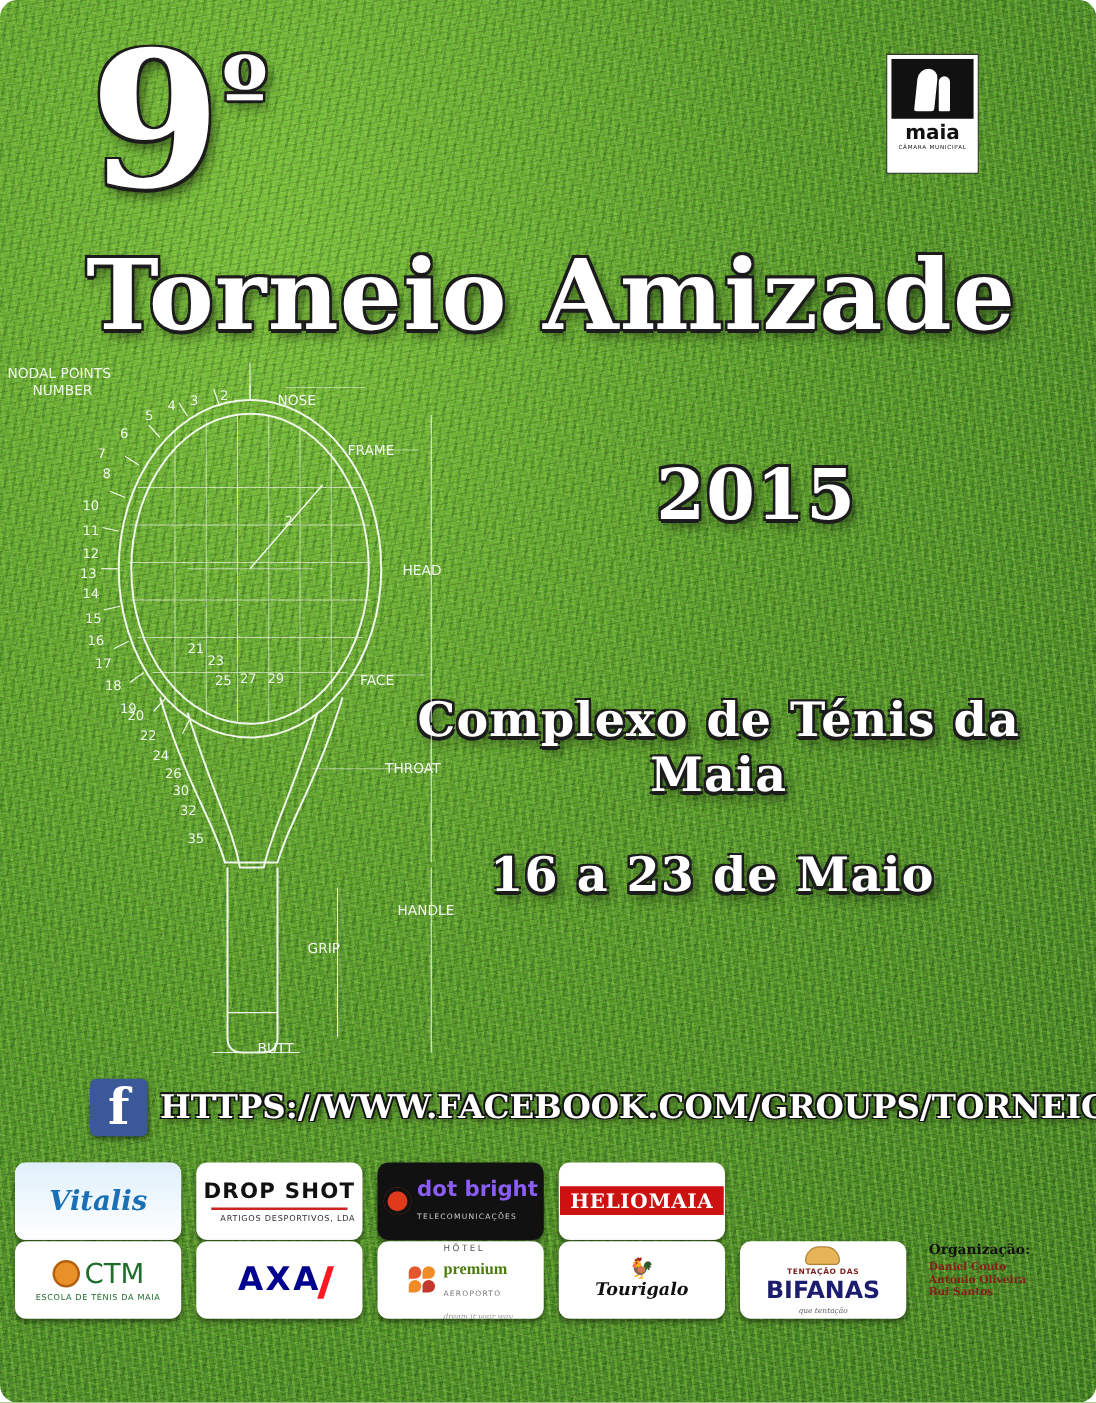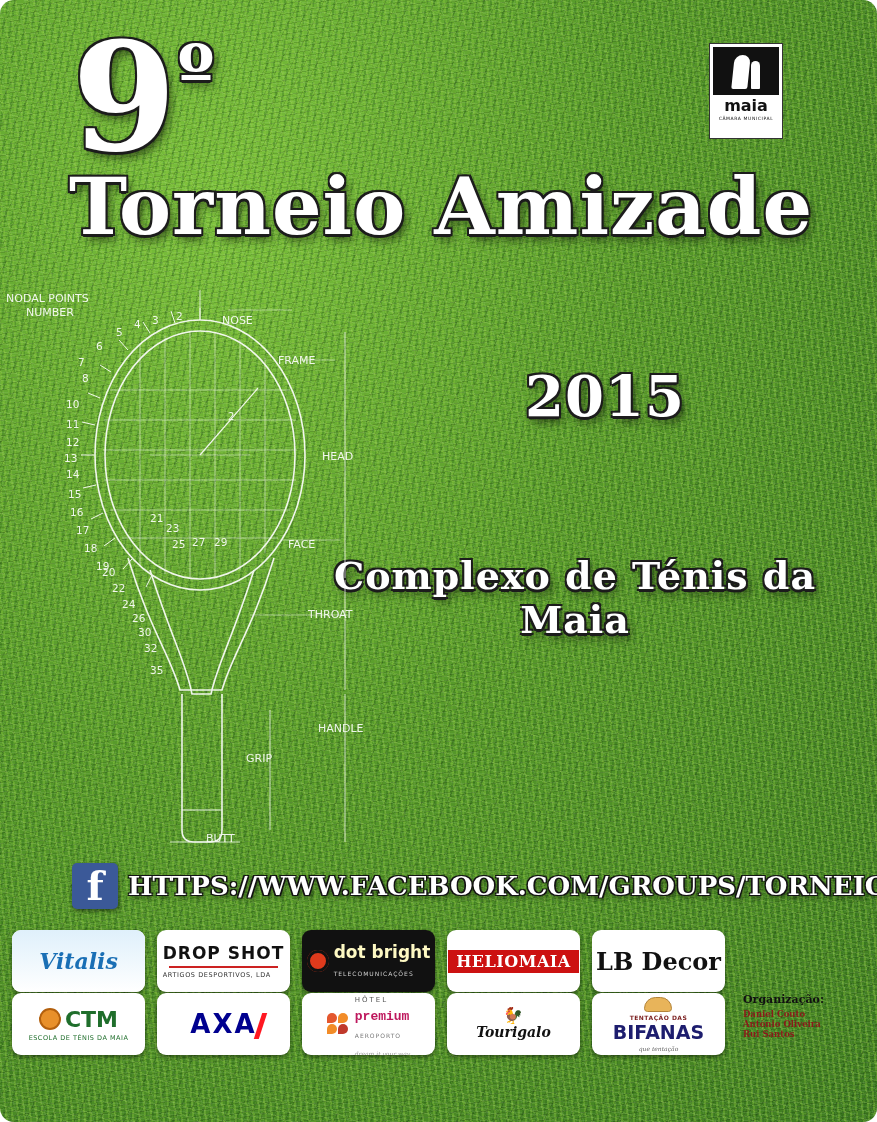--- a/index.html
+++ b/index.html
@@ -60,21 +60,21 @@
     font-size: 150px;
     line-height: 150px;
   }
   #num9 .deg {
     font-size: 74px;
     vertical-align: super;
     line-height: 74px;
   }
   #main-title {
     left: 16px;
-    top: 164px;
+    top: 194px;
     font-size: 78px;
     line-height: 86px;
     width: 850px;
     text-align: center;
   }
   #year {
     left: 440px;
     top: 366px;
     width: 330px;
     text-align: center;
@@ -230,54 +230,54 @@
     justify-content: center;
     overflow: hidden;
     position: relative;
   }
   .sponsor-card.dark { background: #111111; }
 
   
   .vitalis-box { width:100%; height:100%; background:linear-gradient(180deg,#dff0fb,#ffffff); display:flex;align-items:center;justify-content:center;}
   .vitalis-text { font-family:"DejaVu Serif",serif; font-style:italic; font-weight:bold; font-size:22px; color:#1a6fb5;}
 
-  .dropshot-wrap { text-align:left; }
+  .dropshot-wrap { text-align:right; }
   .dropshot-main { font-family:"DejaVu Sans",sans-serif; font-weight:bold; font-size:17px; color:#111; letter-spacing:1px;}
   .dropshot-sub { font-family:"DejaVu Sans",sans-serif; font-size:6.5px; color:#333; letter-spacing:0.6px; margin-top:3px;}
   .dropshot-line { height:2px; background:#cc2222; margin:3px 6px 0 6px;}
 
   .dotbright-wrap { display:flex; align-items:center; gap:5px; }
   .dot-circle { width:22px;height:22px;border-radius:50%;background:#e03a1c; box-shadow:0 0 0 3px #111 inset;}
-  .dotbright-text { font-family:"DejaVu Sans",sans-serif; font-weight:bold; font-size:17px; color:#fef9c3;}
+  .dotbright-text { font-family:"DejaVu Sans",sans-serif; font-weight:bold; font-size:17px; color:#8b5cf6;}
   .dotbright-sub { font-family:"DejaVu Sans",sans-serif; font-size:6px; color:#cfcfcf; letter-spacing:1px;}
 
   .helio-wrap { text-align:center; }
   .helio-text { font-family:"DejaVu Serif",serif; font-weight:bold; font-size:16px; color:#ffffff; background:#cc1111; padding:2px 8px; transform:skewX(-8deg); letter-spacing:0.5px;}
 
   .lbdecor { font-family:"DejaVu Serif",serif; font-weight:bold; font-size:24px; color:#111; }
 
   .ctm-wrap { text-align:center; }
   .ctm-top { display:flex; align-items:center; justify-content:center; gap:4px;}
   .ctm-ball { width:18px;height:18px;border-radius:50%; background:#e8902a; border:2px solid #b3600d;}
-  .ctm-letters { font-family:"DejaVu Sans",sans-serif;font-weight:bold;font-size:22px;color:#1f6e2b;}
+  .ctm-letters { font-family:"DejaVu Sans",sans-serif;font-weight:normal;font-size:22px;color:#1f6e2b;}
   .ctm-sub { font-family:"DejaVu Sans",sans-serif;font-size:6.5px;color:#1f6e2b;letter-spacing:0.5px;margin-top:2px;}
 
   .axa-wrap { display:flex; align-items:center; justify-content:center; width:100%; height:100%; }
   .axa-text { font-family:"DejaVu Sans",sans-serif; font-weight:bold; font-size:26px; color:#00008f; letter-spacing:2px; position:relative;}
   .axa-bar { position:absolute; right:-6px; top:4px; width:5px; height:26px; background:#ff1721; transform:skewX(-18deg);}
 
   .hotel-wrap { display:flex; align-items:center; gap:6px; }
   .hotel-flower { width:22px;height:22px; position:relative;}
   .hotel-flower i { position:absolute; width:10px;height:10px;border-radius:50% 50% 50% 0; background:#e4572e;}
   .hotel-flower i:nth-child(1){ left:0;top:0;}
   .hotel-flower i:nth-child(2){ left:11px;top:0; background:#f28c28;}
   .hotel-flower i:nth-child(3){ left:0;top:11px; background:#f28c28;}
   .hotel-flower i:nth-child(4){ left:11px;top:11px; background:#c0392b;}
   .hotel-t1 { font-family:"DejaVu Sans",sans-serif;font-size:7px;letter-spacing:2px;color:#555;}
-  .hotel-t2 { font-family:Liberation Mono, monospace;font-weight:bold;font-size:13px;color:#be185d;}
+  .hotel-t2 { font-family:Liberation Serif, serif;font-weight:bold;font-size:13px;color:#4d7c0f;}
   .hotel-t3 { font-family:"DejaVu Sans",sans-serif;font-size:6px;color:#777;letter-spacing:1px;}
   .hotel-t4 { font-family:"DejaVu Serif",serif;font-style:italic;font-size:6px;color:#999;margin-top:2px;}
 
   .tourigalo-wrap { text-align:center; position:relative; width:100%;}
   .tg-bird { font-size:16px; line-height:16px; }
   .tg-text { font-family:"DejaVu Serif",serif; font-style:italic; font-weight:bold; font-size:14px; color:#111;}
 
   .bifanas-wrap { text-align:center; }
   .bif-top { font-family:"DejaVu Sans",sans-serif; font-size:6px; font-weight:bold; color:#7a1d1d; letter-spacing:0.5px;}
   .bif-main { font-family:"DejaVu Sans",sans-serif; font-weight:bold; font-size:19px; color:#1d1d6e;}
@@ -323,20 +323,21 @@
     <div id="maia-name">maia</div>
     <div id="maia-sub">CÂMARA MUNICIPAL</div>
   </div>
 
   <div id="main-title" class="outline-title">Torneio Amizade</div>
 
   <div id="year" class="outline-title">2015</div>
 
   <div id="venue" class="outline-title">Complexo de Ténis da Maia</div>
 
+  <div id="dates" class="outline-title">16 a 23 de Maio</div>
 
   <div id="racket-drawing">
     <svg width="400" height="590" viewBox="0 0 400 590" xmlns="http://www.w3.org/2000/svg">
       <g stroke="#ffffff" fill="none" stroke-width="1.6" opacity="0.95">
 
         <ellipse cx="200" cy="185" rx="105" ry="135"></ellipse>
         <ellipse cx="200" cy="185" rx="95" ry="124"></ellipse>
 
         <g stroke-width="0.7" opacity="0.75">
           <line x1="140" y1="75" x2="140" y2="296"></line>
@@ -474,23 +475,20 @@
           </span>
         </div>
       </div>
 
       <div class="sponsor-card">
         <div class="helio-wrap">
           <span class="helio-text">HELIOMAIA</span>
         </div>
       </div>
 
-      <div class="sponsor-card">
-        <div class="lbdecor">LB Decor</div>
-      </div>
     </div>
 
     <div class="sponsor-row">
 
       <div class="sponsor-card">
         <div class="ctm-wrap">
           <div class="ctm-top">
             <span class="ctm-ball"></span>
             <span class="ctm-letters">CTM</span>
           </div>

